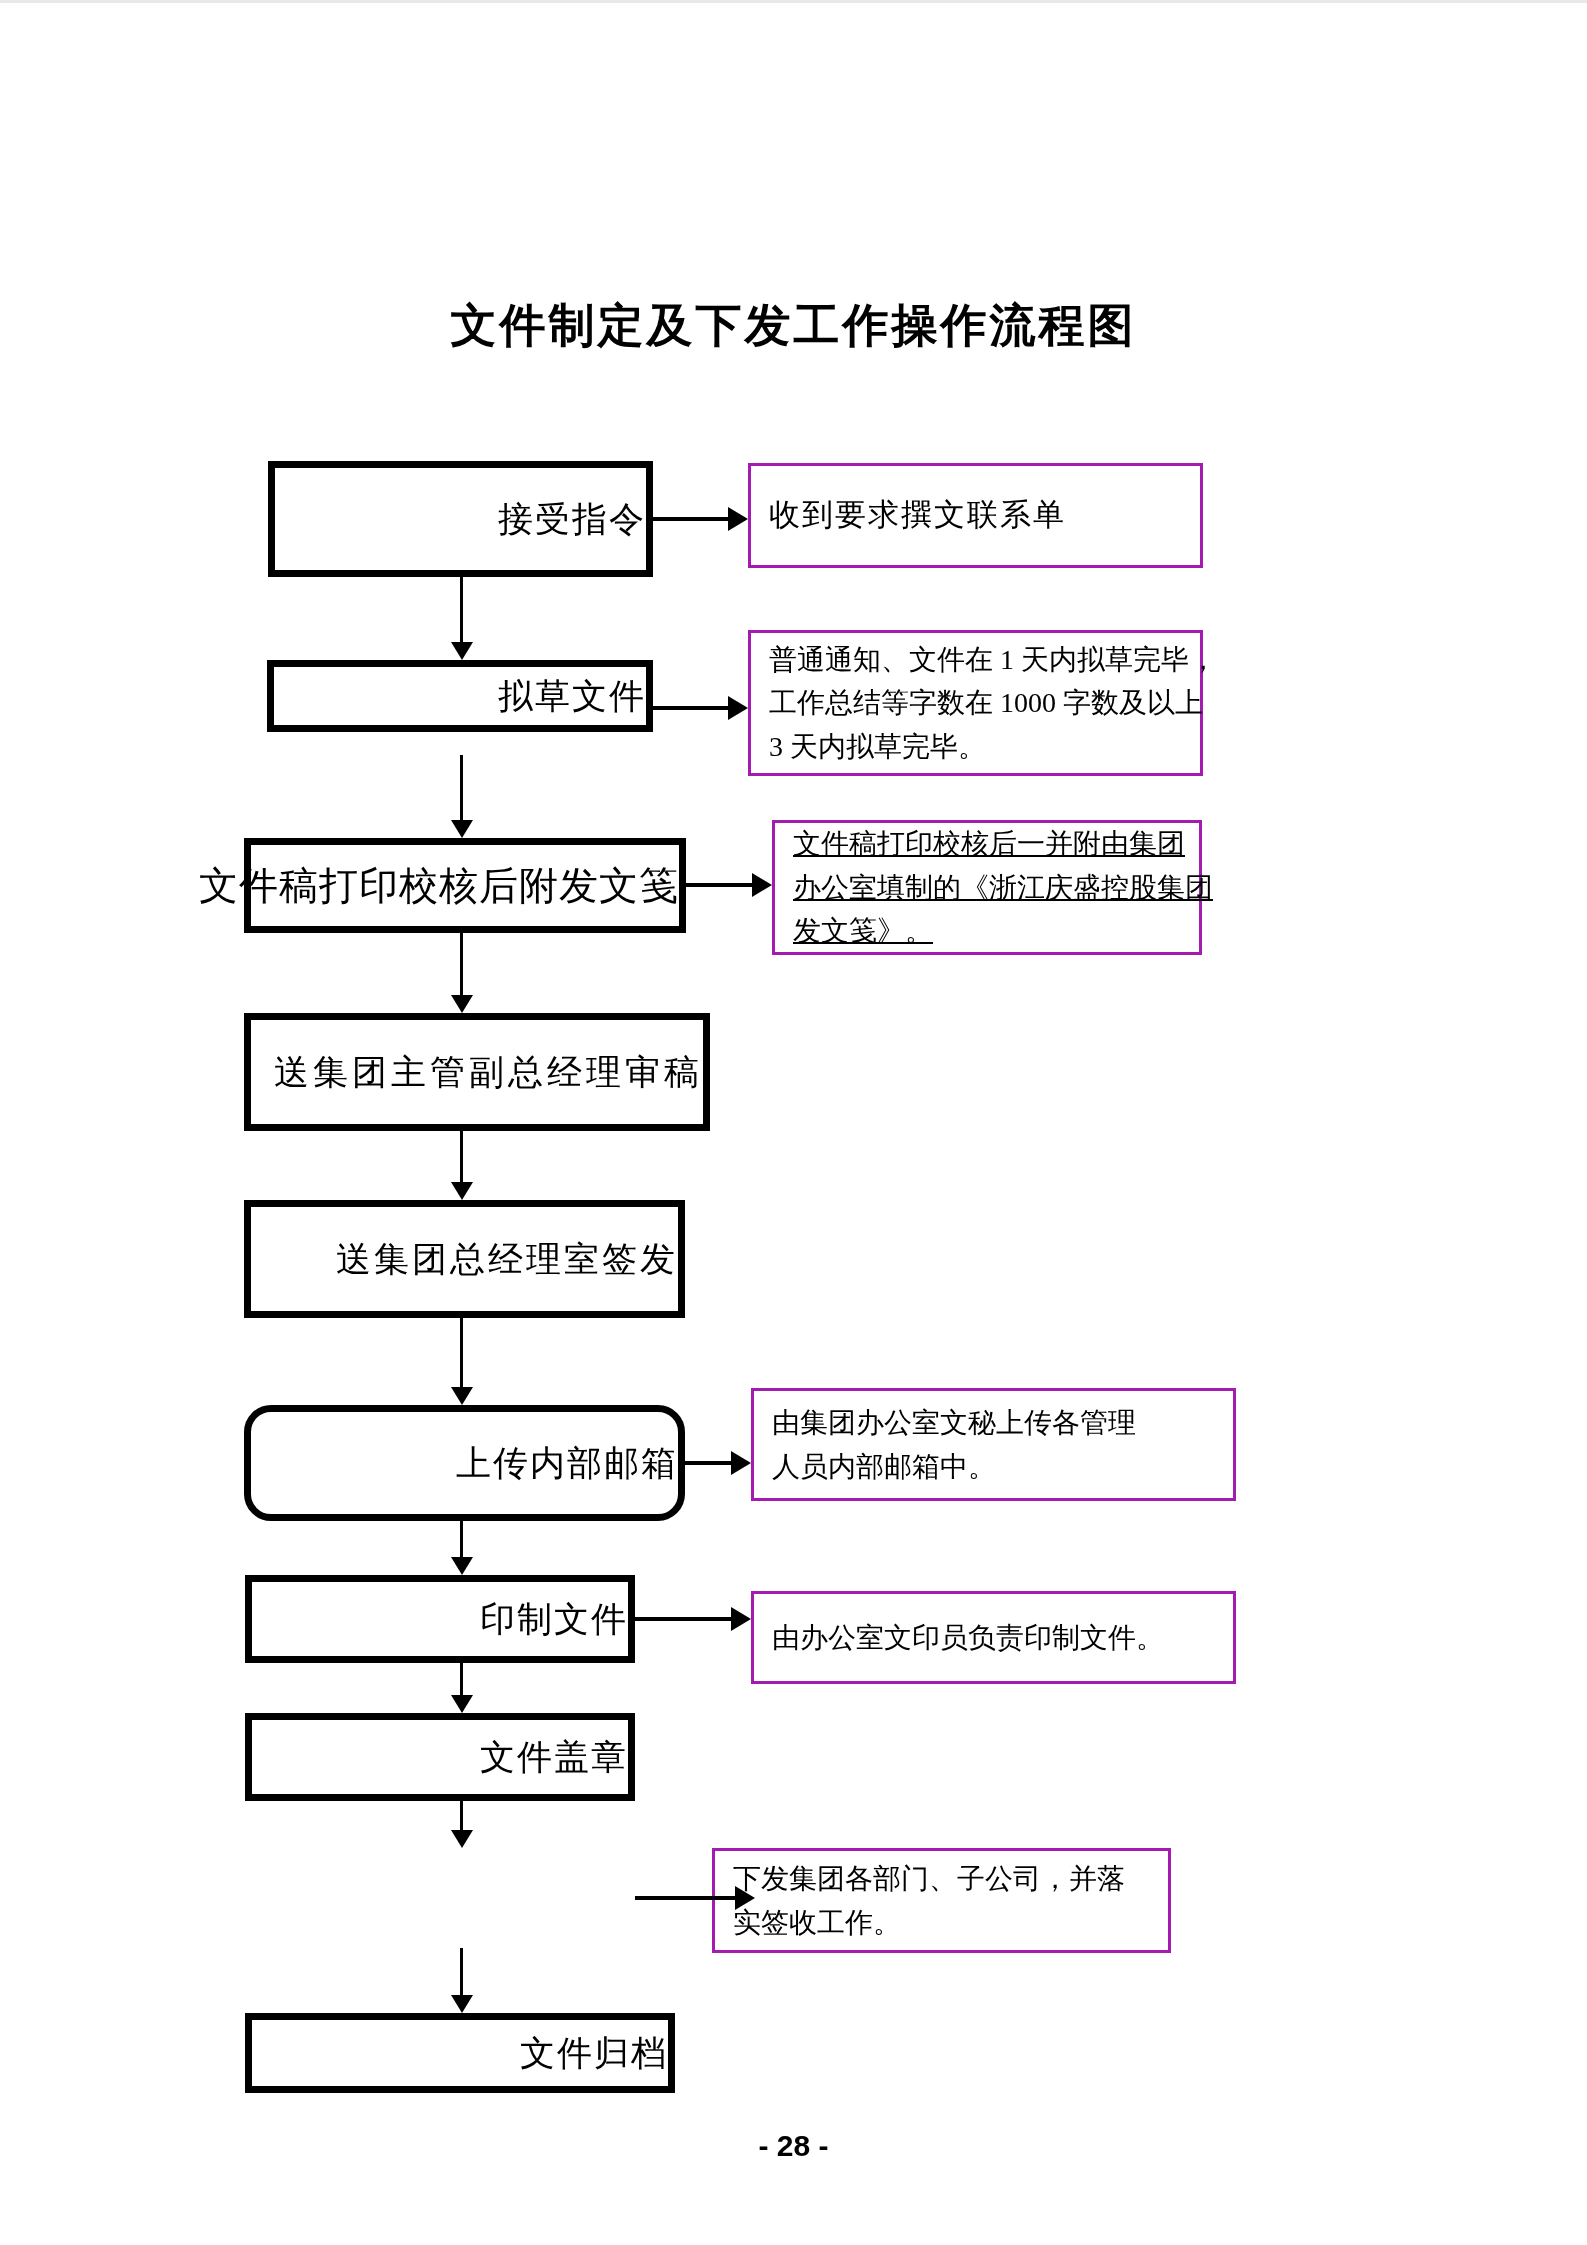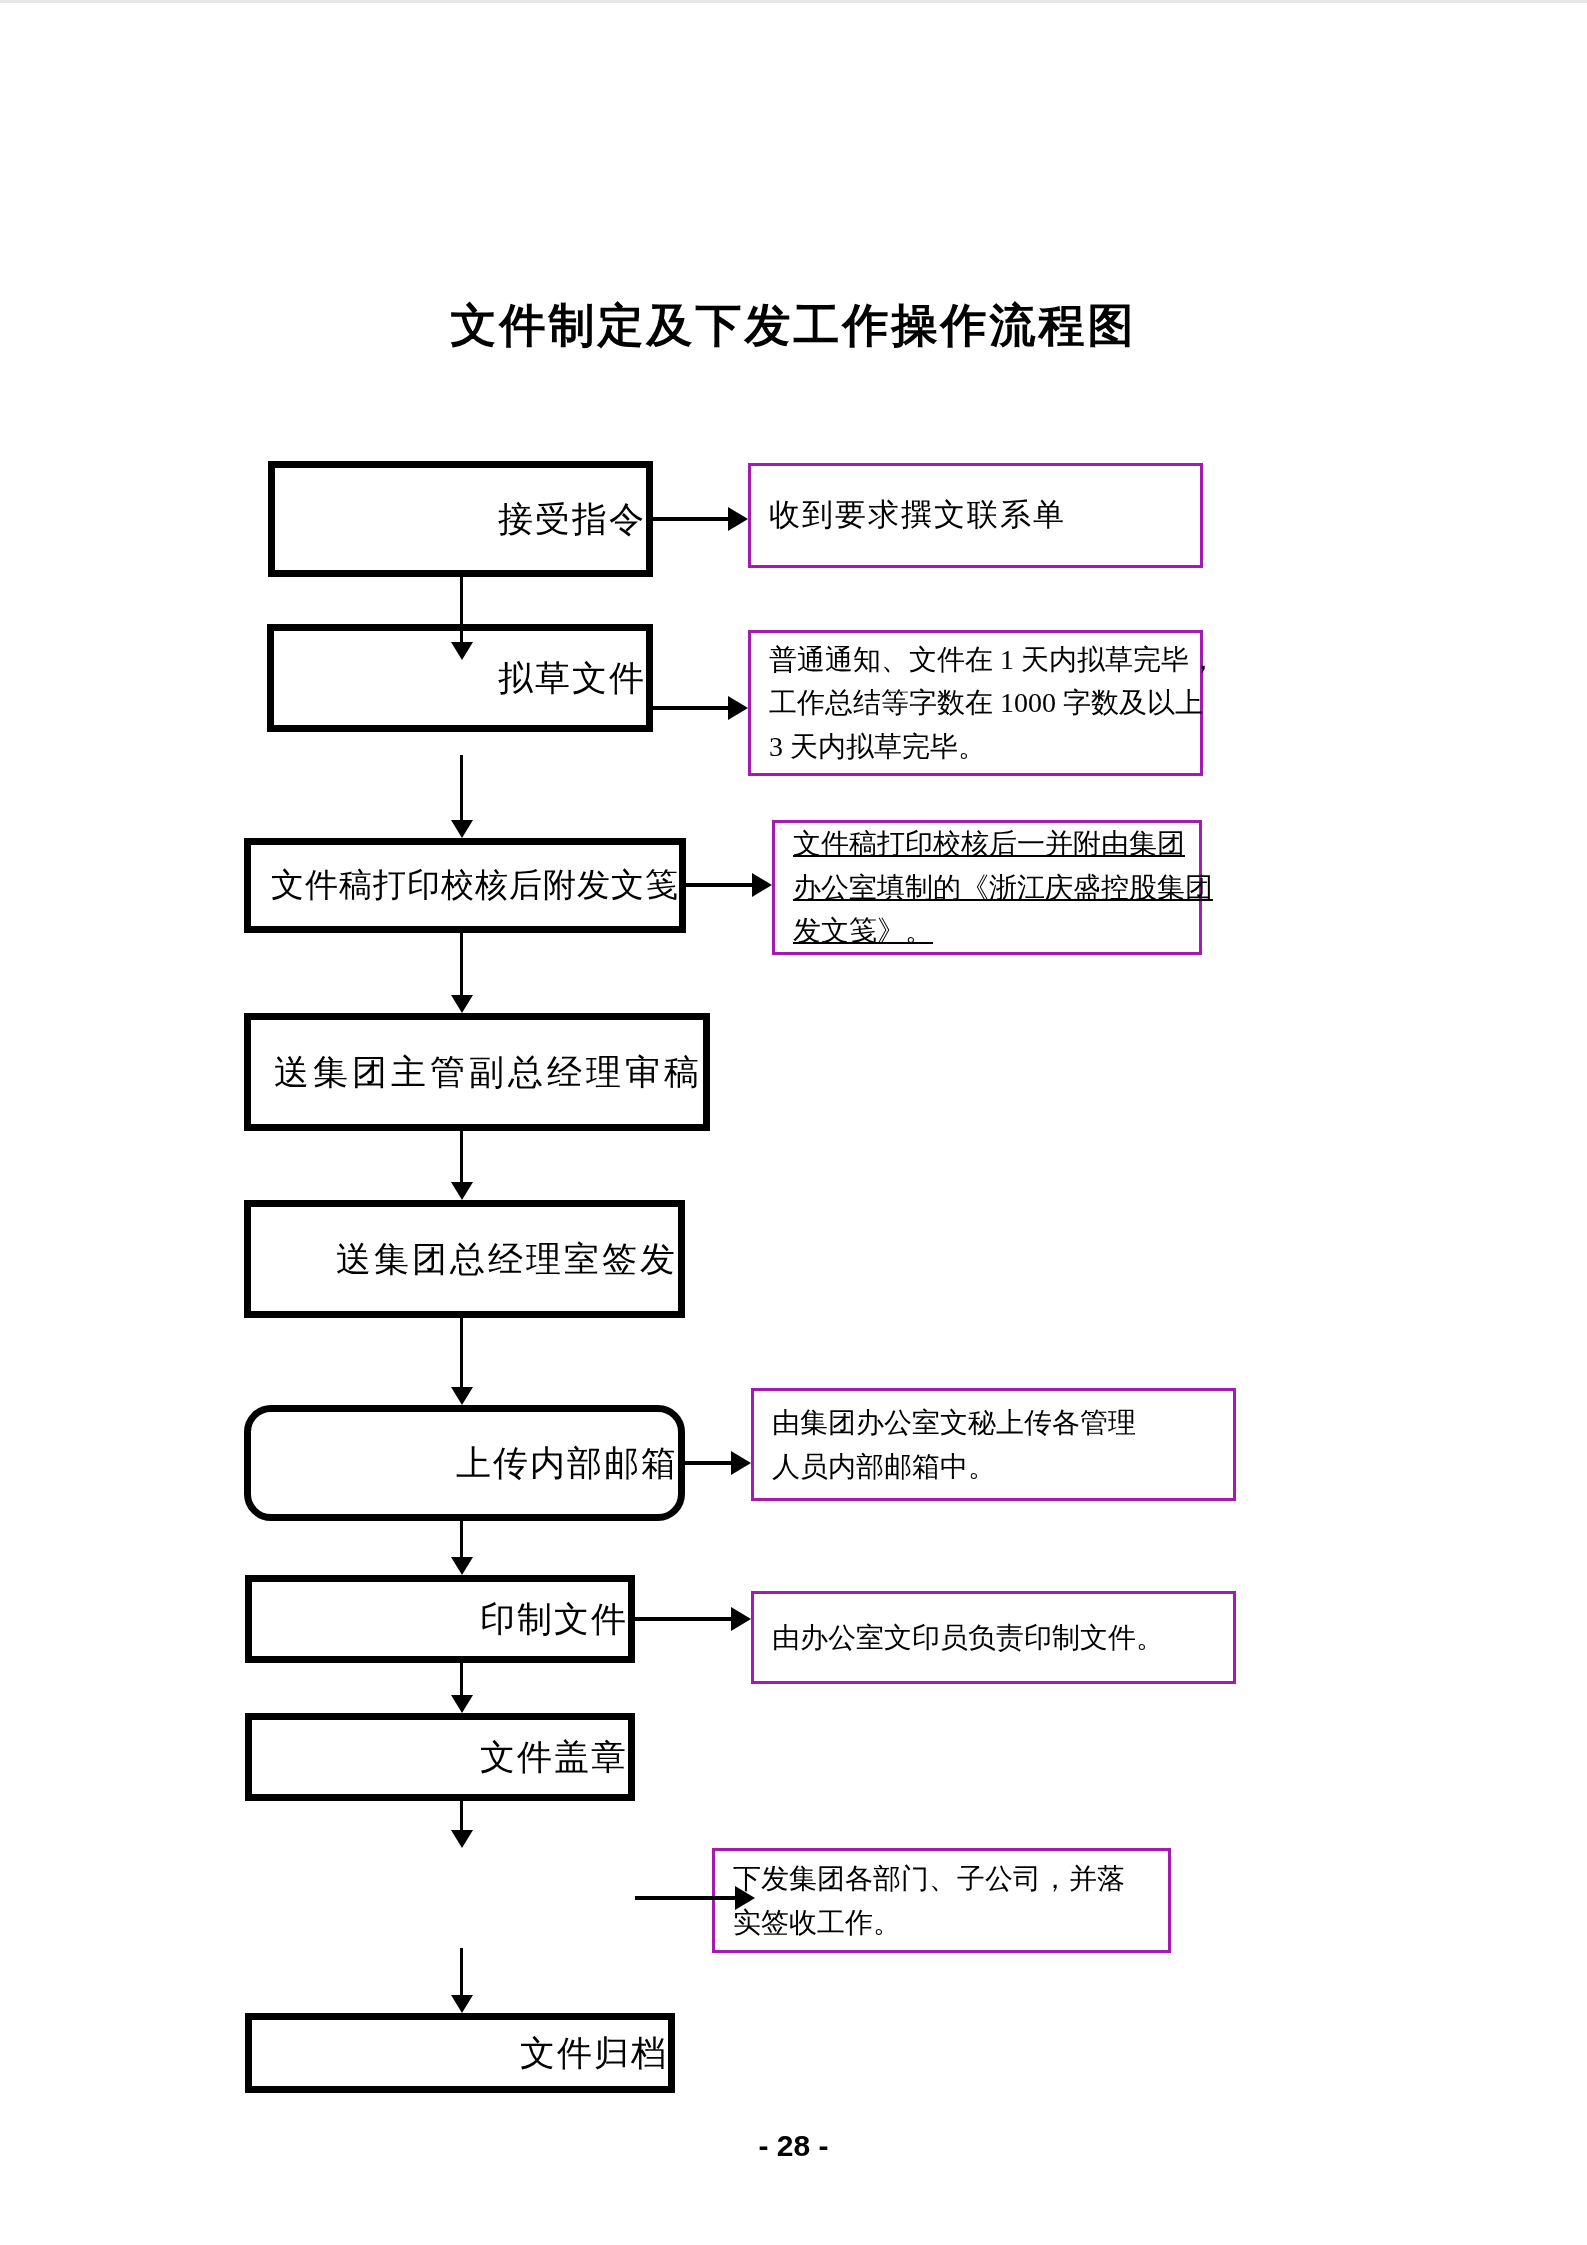--- a/index.html
+++ b/index.html
@@ -47,22 +47,22 @@
     width:0;height:0;border-top:12px solid transparent;
     border-bottom:12px solid transparent;border-left:20px solid #000;
   }
   .pagenum{
     position:absolute;left:0;top:2126px;width:100%;
     text-align:center;font-weight:700;font-size:30px;
     font-family:Liberation Sans, sans-serif;
   }
   
   #b0{left:268px;top:458px;width:385px;height:116px;}
-  #b1{left:267px;top:621px;width:386px;height:108px;}
-  #b2{left:244px;top:835px;width:442px;height:95px;font-size:33px;letter-spacing:1px;}
+  #b1{left:267px;top:657px;width:386px;height:72px;}
+  #b2{left:244px;top:835px;width:442px;height:95px;font-size:39px;letter-spacing:1px;}
   #b3{left:244px;top:1010px;width:466px;height:118px;letter-spacing:4px;}
   #b4{left:244px;top:1197px;width:441px;height:118px;letter-spacing:3px;}
   #b5{left:244px;top:1402px;width:441px;height:116px;border-radius:27px;}
   #b6{left:245px;top:1572px;width:390px;height:88px;}
   #b7{left:245px;top:1710px;width:390px;height:88px;}
   #b8{left:245px;top:1845px;width:390px;height:100px;font-size:33px;}
   #b9{left:245px;top:2010px;width:430px;height:80px;}
   
   #n0{left:748px;top:460px;width:455px;height:105px;}
   #n1{left:748px;top:627px;width:455px;height:146px;}

